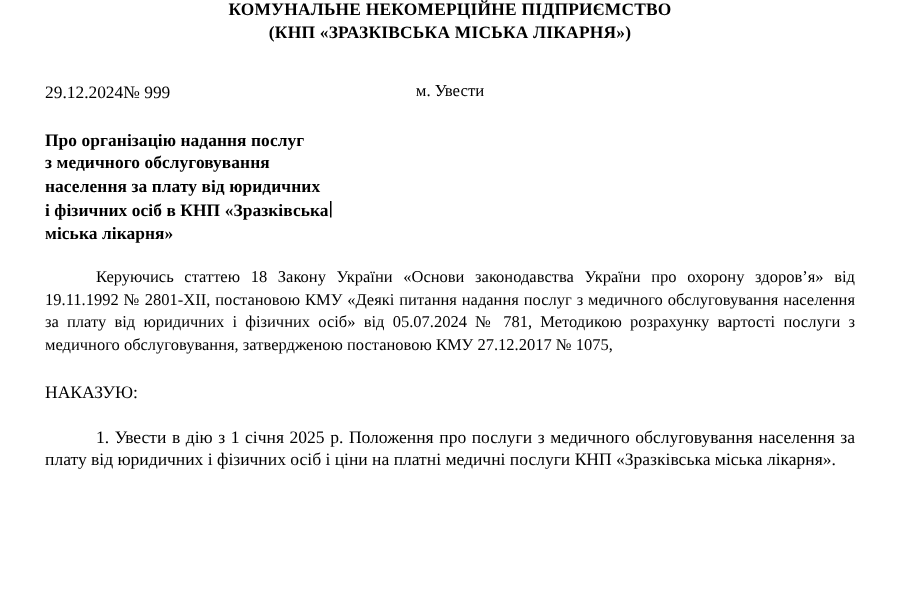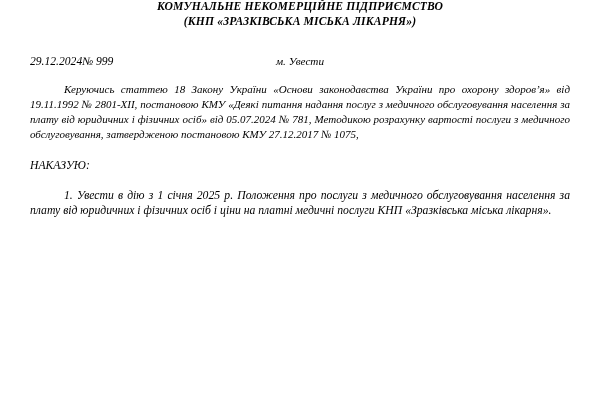--- a/index.html
+++ b/index.html
@@ -15,21 +15,20 @@
     color: #000000;
     -webkit-font-smoothing: antialiased;
   }
   .page {
     position: relative;
     width: 600px;
     height: 357px;
     padding: 0;
     box-sizing: border-box;
     overflow: hidden;
-    font-style: italic;
   }
   .content {
     margin: 0 30px 0 30px;
     padding-top: 0;
   }
 
   
   .org-header {
     text-align: center;
     font-weight: bold;
@@ -125,20 +124,27 @@
       <div>(КНП «ЗРАЗКІВСЬКА МІСЬКА ЛІКАРНЯ»)</div>
     </div>
 
 
     <div class="meta-row">
       <span class="meta-date">29.12.2024</span>
       <span class="meta-place">м. Увести</span>
       <span class="meta-number">№ 999</span>
     </div>
 
+    <div class="subject">
+      <div class="line">Про організацію надання послуг</div>
+      <div class="line">з медичного обслуговування</div>
+      <div class="line">населення за плату від юридичних</div>
+      <div class="line"><span>і фізичних осіб в КНП «Зразківська</span><span class="caret"></span></div>
+      <div class="line">міська лікарня»</div>
+    </div>
 
     <div class="para indent">Керуючись статтею 18 Закону України «Основи законодавства України про охорону здоров’я» від 19.11.1992 № 2801-XII, постановою КМУ «Деякі питання надання послуг з медичного обслуговування населення за плату від юридичних і фізичних осіб» від 05.07.2024 № 781, Методикою розрахунку вартості послуги з медичного обслуговування, затвердженою постановою КМУ 27.12.2017 № 1075,</div>
 
     <div class="order-word">НАКАЗУЮ:</div>
 
     <div class="item">1. Увести в дію з 1 січня 2025 р. Положення про послуги з медичного обслуговування населення за плату від юридичних і фізичних осіб і ціни на платні медичні послуги КНП «Зразківська міська лікарня».</div>
 
 
   </div>
 </div>

